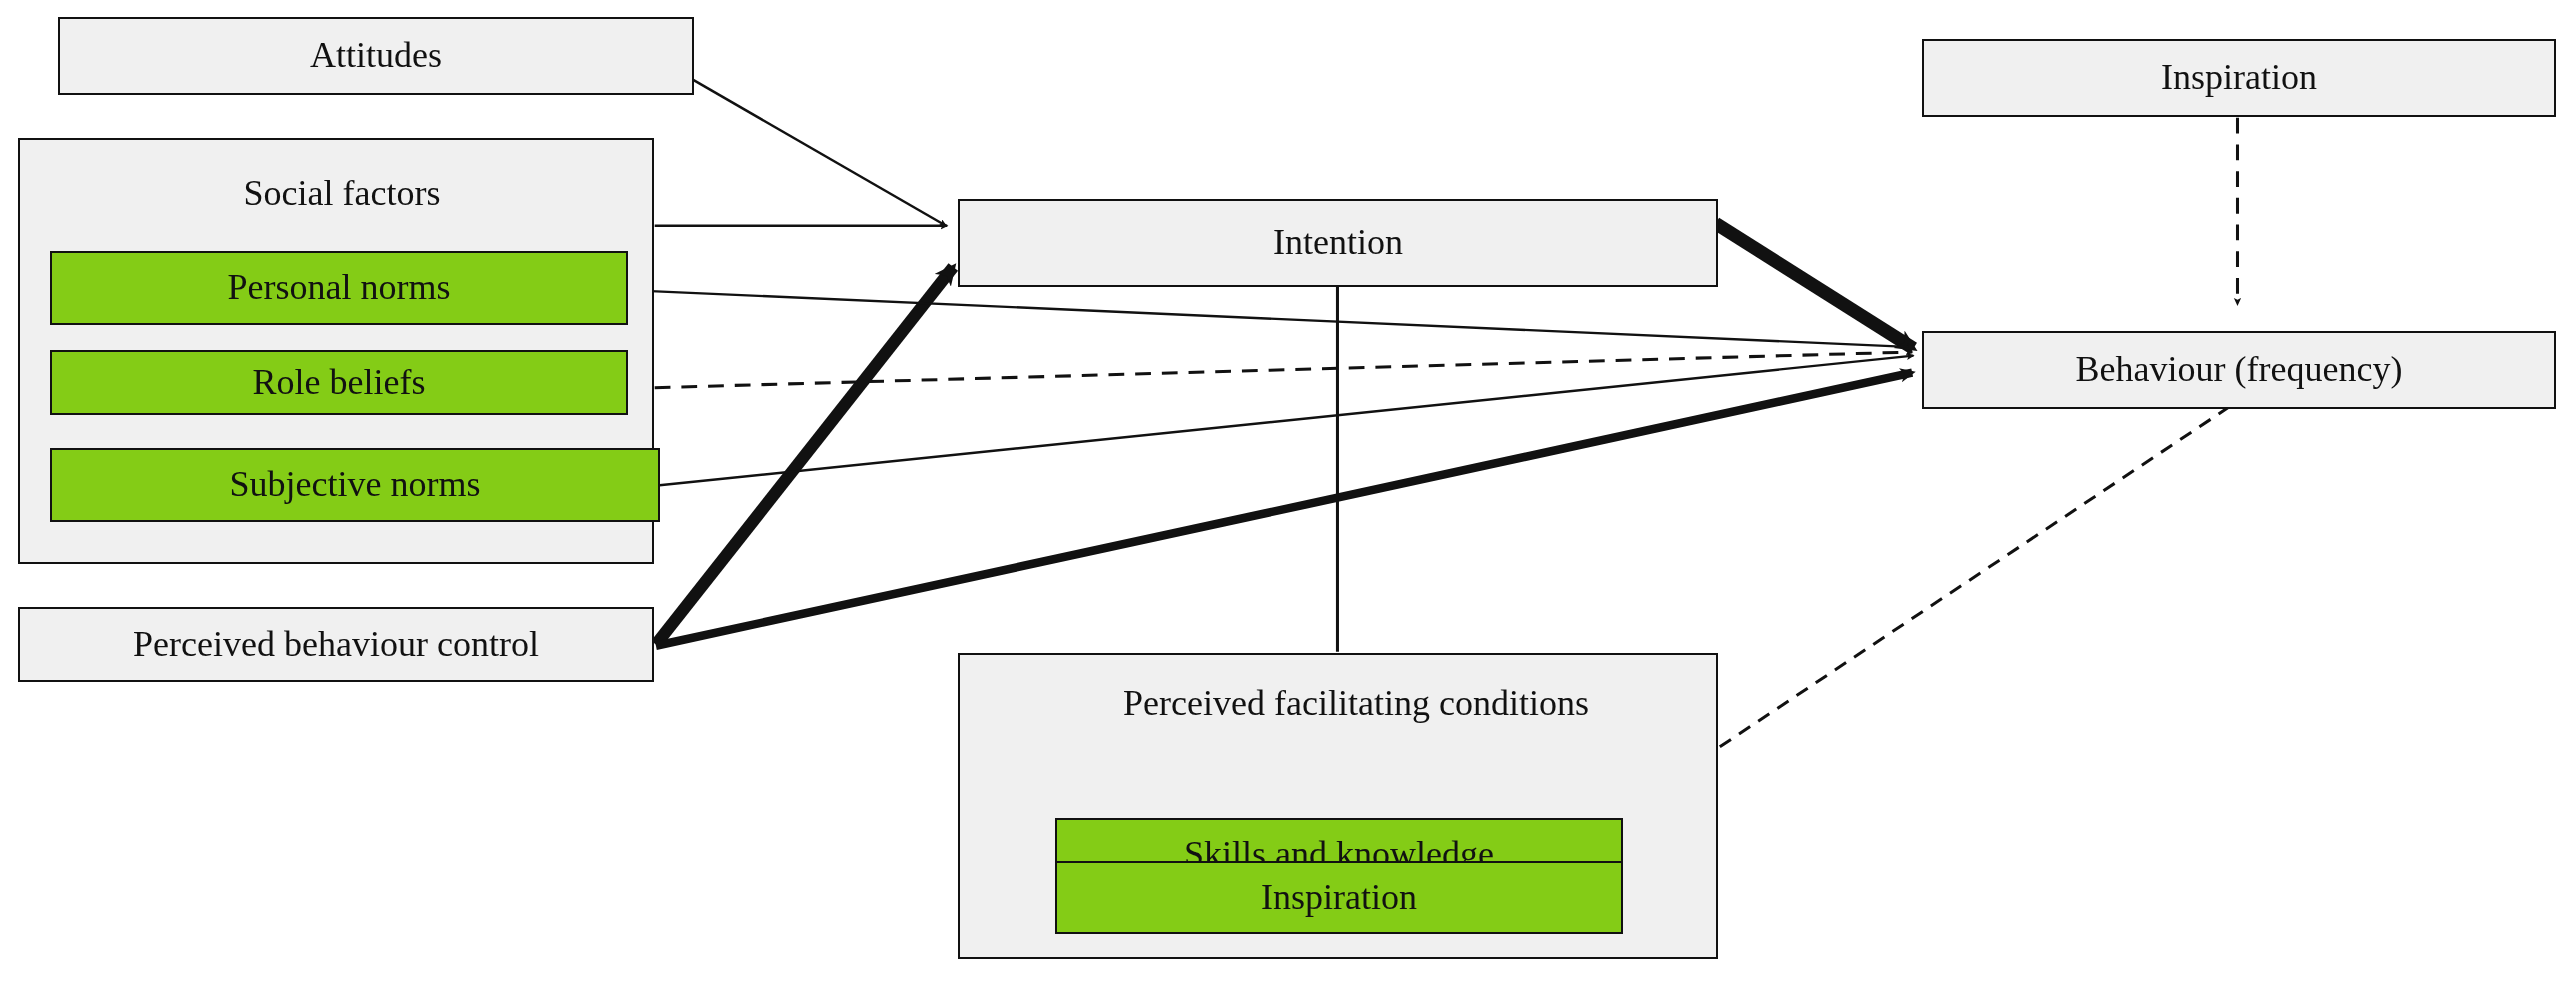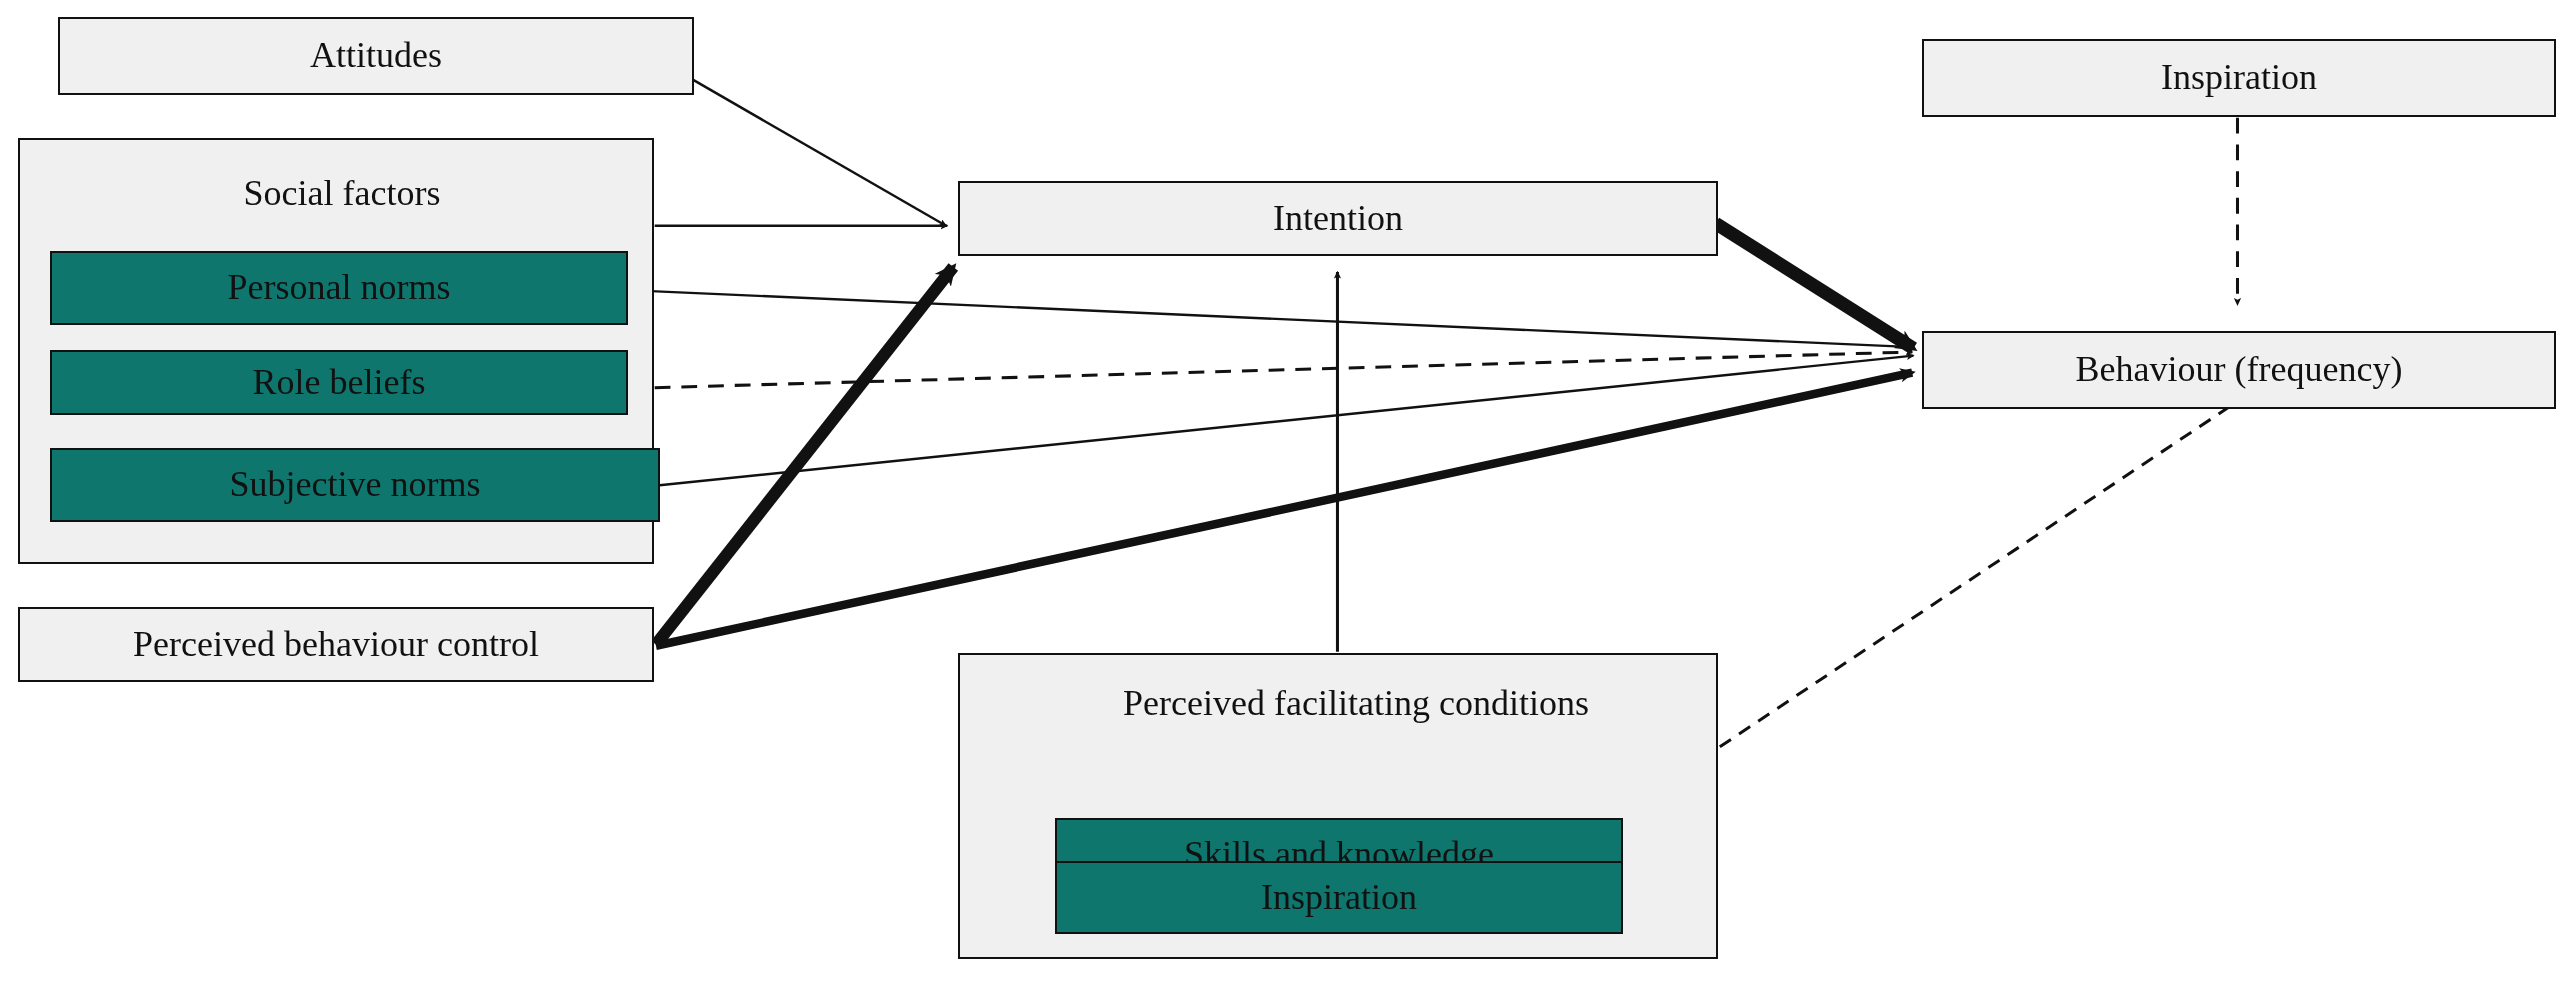--- a/index.html
+++ b/index.html
@@ -23,21 +23,21 @@
     display: flex;
     align-items: center;
     justify-content: center;
     color: #111111;
     font-size: 36px;
     line-height: 1.1;
     text-align: center;
     z-index: 5;
   }
   .box.inner {
-    background: #0f766e;
+    background: #84cc16;
     z-index: 6;
   }
   .box.group {
     display: block;
     text-align: center;
   }
   .group-title {
     position: absolute;
     left: 0;
     right: 0;
@@ -113,21 +113,21 @@
   </div>
 
   <div class="box inner" style="left:50px; top:448px; width:610px; height:74px;">
     <span>Subjective norms</span>
   </div>
 
   <div class="box" style="left:18px; top:607px; width:636px; height:75px;">
     <span>Perceived behaviour control</span>
   </div>
 
-  <div class="box" style="left:958px; top:181px; width:760px; height:75px;">
+  <div class="box" style="left:958px; top:199px; width:760px; height:88px;">
     <span>Intention</span>
   </div>
 
   <div class="box group" style="left:958px; top:653px; width:760px; height:306px;">
     <div class="group-title" style="top:29px;padding-left:36px;">Perceived facilitating conditions</div>
   </div>
 
   <div class="box inner" style="left:1055px; top:770px; width:568px; height:73px;margin-top:48px;">
     <span>Skills and knowledge</span>
   </div>

